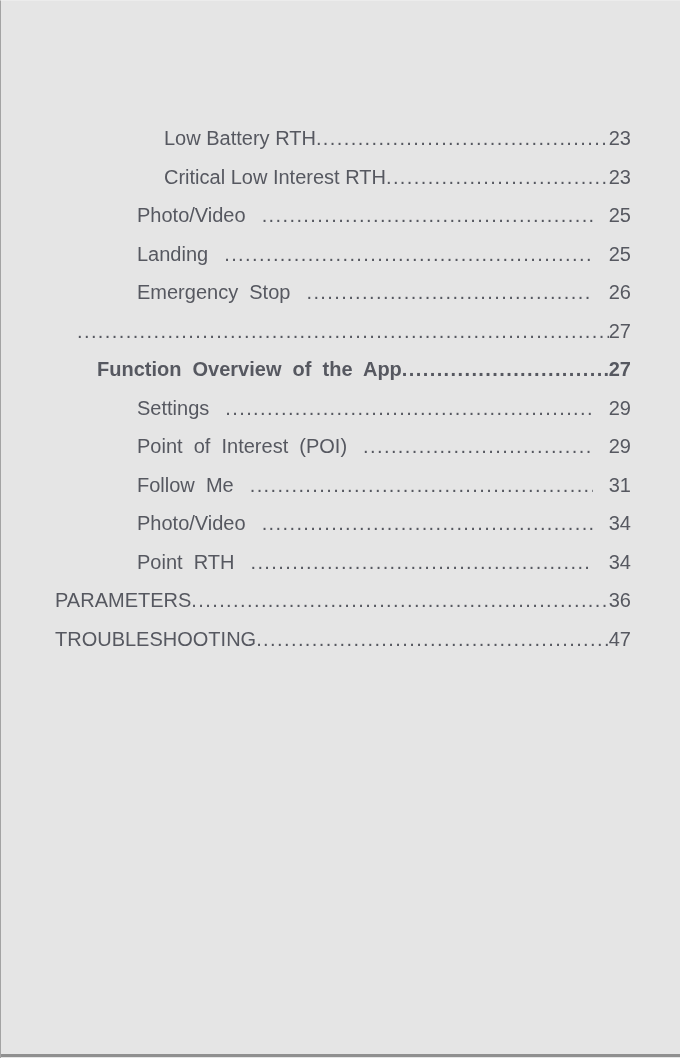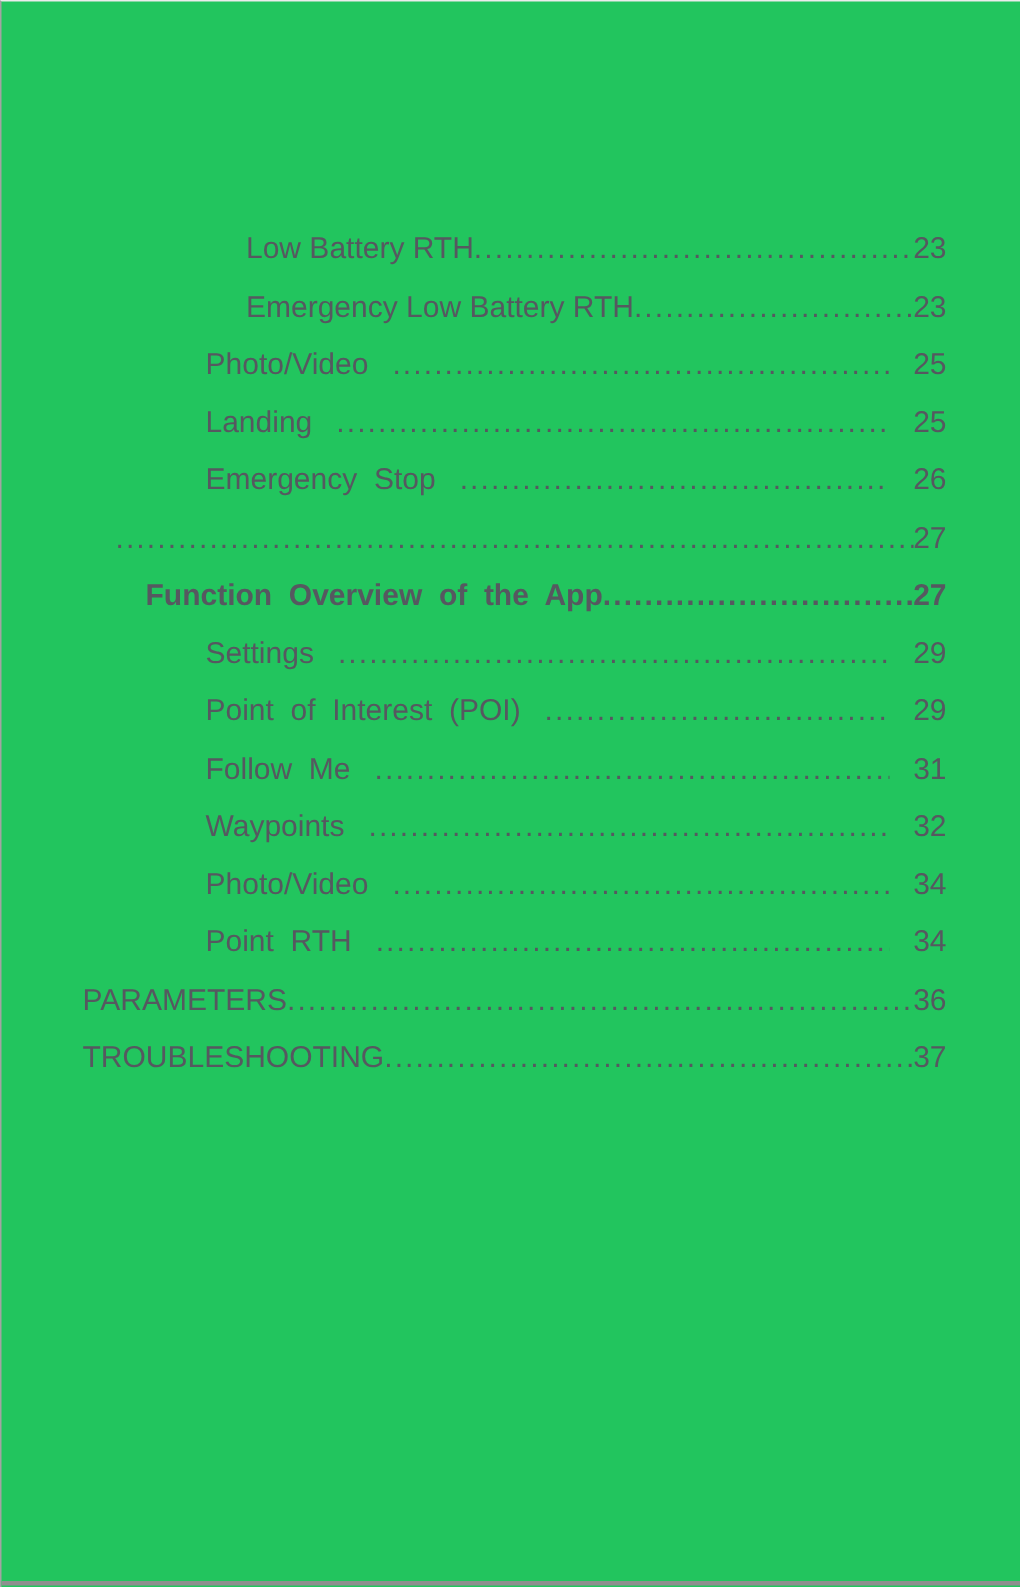--- a/index.html
+++ b/index.html
@@ -4,21 +4,21 @@
 <style>
   html, body {
     margin: 0;
     padding: 0;
     background: #ffffff;
   }
   .page {
     position: relative;
     width: 680px;
     height: 1058px;
-    background: #22c55e;
+    background: #e5e5e5;
     box-sizing: border-box;
     border-left: 1px solid #a3a3a3;
     border-top: 1px solid #ececec;
     overflow: hidden;
     font-family: "Liberation Sans", sans-serif;
   }
   .page-bottom-edge {
     position: absolute;
     left: 0;
     right: 0;
@@ -56,35 +56,34 @@
     white-space: nowrap;
     min-width: 0;
   }
   .toc-dots::after {
     content: "..................................................................................................................................................................................";
     letter-spacing: 1.4px;
   }
   .toc-page {
     flex: 0 0 auto;
     white-space: nowrap;
-    margin-top: 28px;
   }
 </style>
 </head>
 <body>
 
 <div class="page">
   <div class="toc">
       <div class="toc-row lvl-4">
     <span class="toc-label">Low Battery RTH</span>
     <span class="toc-dots"></span>
     <span class="toc-page">23</span>
   </div>
       <div class="toc-row lvl-4">
-    <span class="toc-label">Emergency Low Battery RTH</span>
+    <span class="toc-label">Critical Low Interest RTH</span>
     <span class="toc-dots"></span>
     <span class="toc-page">23</span>
   </div>
       <div class="toc-row lvl-3">
     <span class="toc-label">Photo/Video</span>
     <span class="toc-dots"></span>
     <span class="toc-page">25</span>
   </div>
       <div class="toc-row lvl-3">
     <span class="toc-label">Landing</span>
@@ -114,39 +113,34 @@
     <span class="toc-label">Point  of  Interest  (POI)</span>
     <span class="toc-dots"></span>
     <span class="toc-page">29</span>
   </div>
       <div class="toc-row lvl-3">
     <span class="toc-label">Follow  Me</span>
     <span class="toc-dots"></span>
     <span class="toc-page">31</span>
   </div>
       <div class="toc-row lvl-3">
-    <span class="toc-label">Waypoints</span>
-    <span class="toc-dots"></span>
-    <span class="toc-page">32</span>
-  </div>
-      <div class="toc-row lvl-3">
     <span class="toc-label">Photo/Video</span>
     <span class="toc-dots"></span>
     <span class="toc-page">34</span>
   </div>
       <div class="toc-row lvl-3">
     <span class="toc-label">Point  RTH</span>
     <span class="toc-dots"></span>
     <span class="toc-page">34</span>
   </div>
       <div class="toc-row lvl-0">
     <span class="toc-label">PARAMETERS</span>
     <span class="toc-dots"></span>
     <span class="toc-page">36</span>
   </div>
       <div class="toc-row lvl-0">
     <span class="toc-label">TROUBLESHOOTING</span>
     <span class="toc-dots"></span>
-    <span class="toc-page">37</span>
+    <span class="toc-page">47</span>
   </div>
     </div>
   <div class="page-bottom-edge"></div>
 </div>
 
 </body></html>

